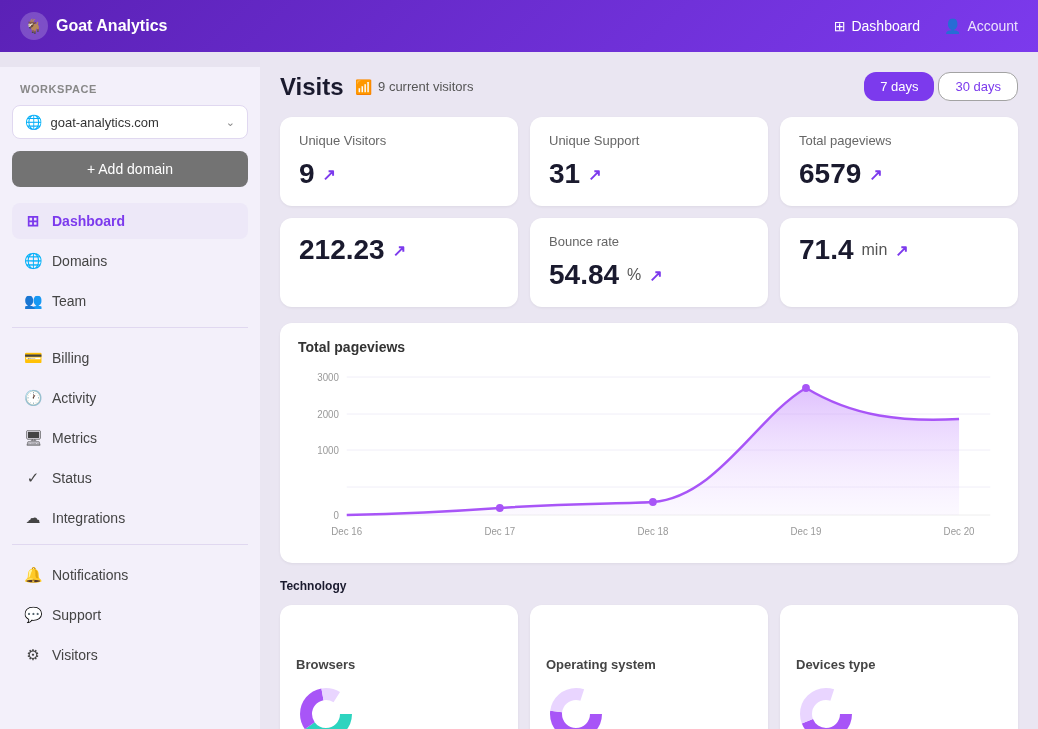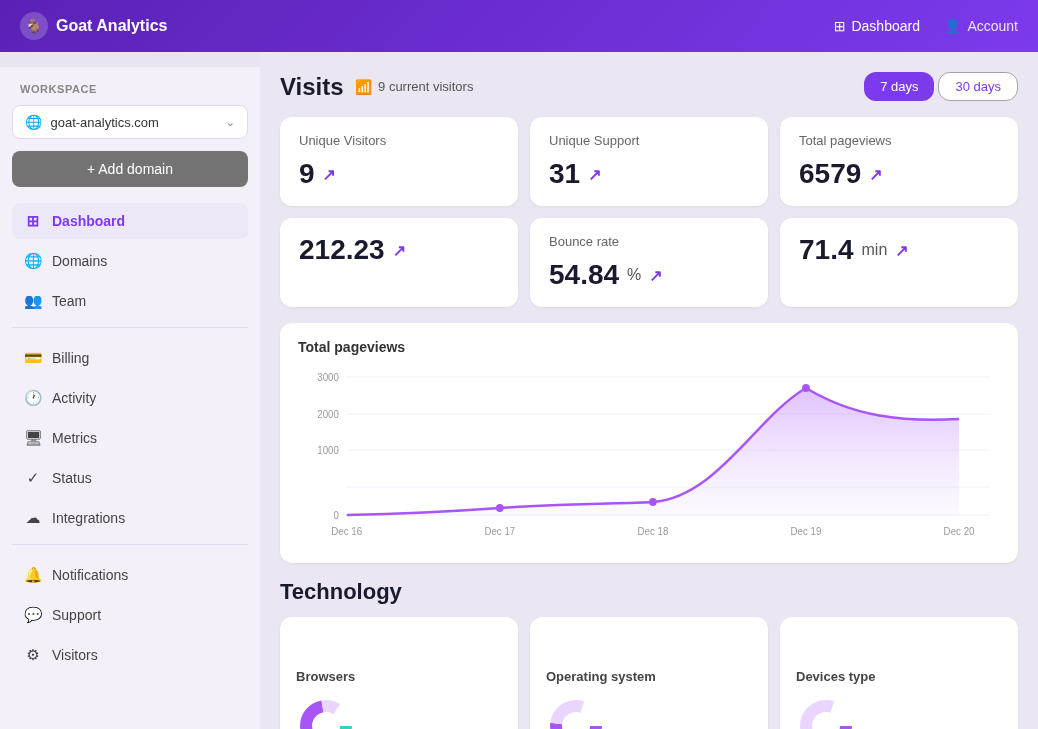--- a/index.html
+++ b/index.html
@@ -223,21 +223,21 @@
       position: relative;
       height: 180px;
     }
     .chart-svg {
       width: 100%;
       height: 100%;
     }
 
     
     .tech-section-title {
-      font-size: 22px;
+      font-size: 12px;
       font-weight: 700;
       color: #1a1a2e;
       margin-bottom: 12px;
     }
     .tech-grid {
       display: grid;
       grid-template-columns: repeat(3, 1fr);
       gap: 12px;
     }
     .tech-card {

